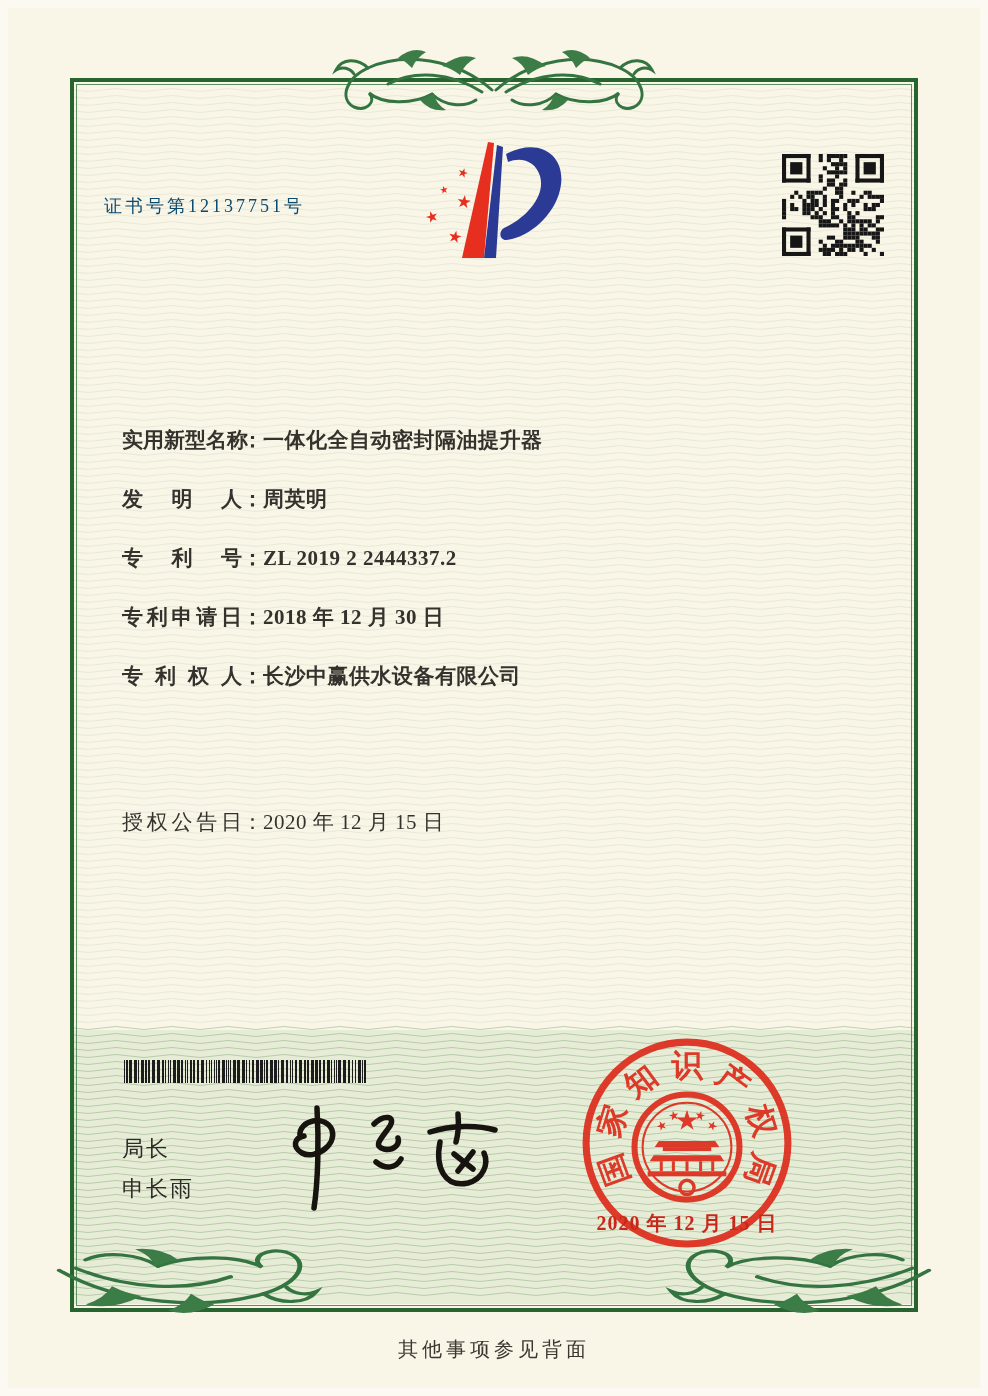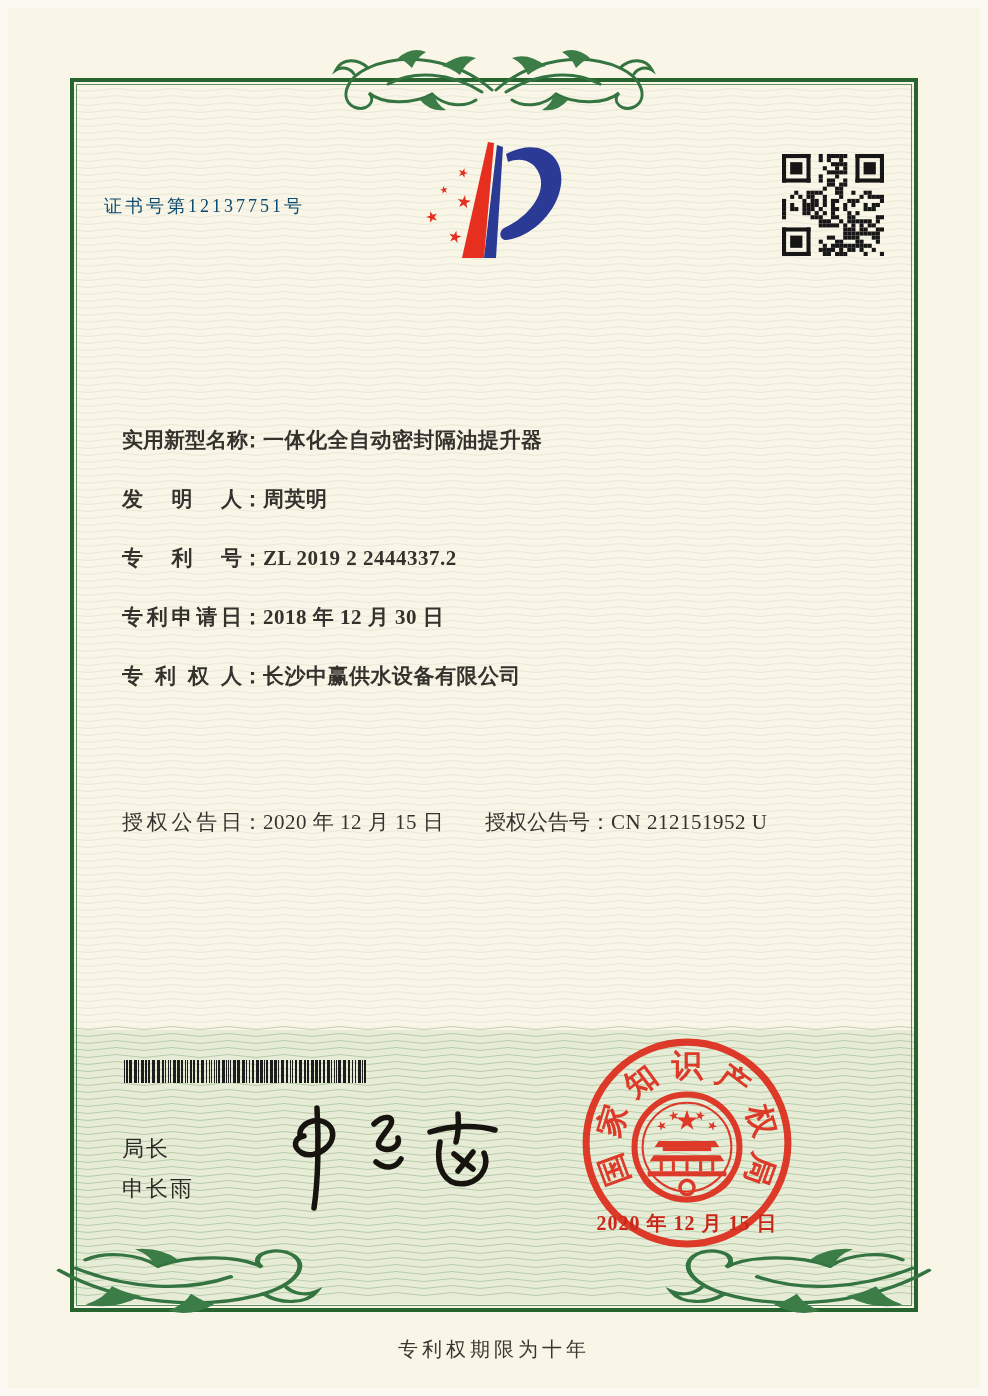--- a/index.html
+++ b/index.html
@@ -485,21 +485,20 @@
   <div class="fields">
     <div class="frow"><span class="flabel">实用新型名称</span><span class="colon">：</span><span class="fvalue">一体化全自动密封隔油提升器</span></div>
     <div class="frow"><span class="flabel">发明人</span><span class="colon">：</span><span class="fvalue">周英明</span></div>
     <div class="frow"><span class="flabel">专利号</span><span class="colon">：</span><span class="fvalue">ZL 2019 2 2444337.2</span></div>
     <div class="frow"><span class="flabel">专利申请日</span><span class="colon">：</span><span class="fvalue">2018 年 12 月 30 日</span></div>
     <div class="frow"><span class="flabel">专利权人</span><span class="colon">：</span><span class="fvalue">长沙中赢供水设备有限公司</span></div>
   </div>
 
   <div class="grant-row">
     <span><span class="flabel">授权公告日</span><span>：</span><span class="fvalue">2020 年 12 月 15 日</span></span>
-    <span class="grant-no"><span>授权公告号</span><span>：</span><span class="fvalue">CN 212151952 U</span></span>
   </div>
 
   <div class="paras">
   </div>
 
   <div class="barcode" id="barcode">
       <i style="left: 0px; width: 1px;"></i>
       <i style="left: 2px; width: 2px;"></i>
       <i style="left: 5px; width: 3px;"></i>
       <i style="left: 10px; width: 3px;"></i>
@@ -615,15 +614,15 @@
       <rect x="-1.5" y="14" width="3" height="10"></rect>
         <rect x="12" y="14" width="3" height="10"></rect>
       <rect x="24" y="14" width="3" height="10"></rect>
       <rect x="-39" y="24" width="78" height="5"></rect>
       <circle cy="40" r="7" fill="none" stroke="#dd2d1d" stroke-width="3.5"></circle>
       <path d="M-45,28 C-38,44 -18,52 0,52 C18,52 38,44 45,28" fill="none" stroke="#dd2d1d" stroke-width="4"></path>
     </g>
   </svg>
   <div class="seal-date">2020 年 12 月 15 日</div>
 
-  <div class="footnote">专利权期限为十年</div>
+  <div class="footnote">其他事项参见背面</div>
 
 </div>
 
 </body></html>

